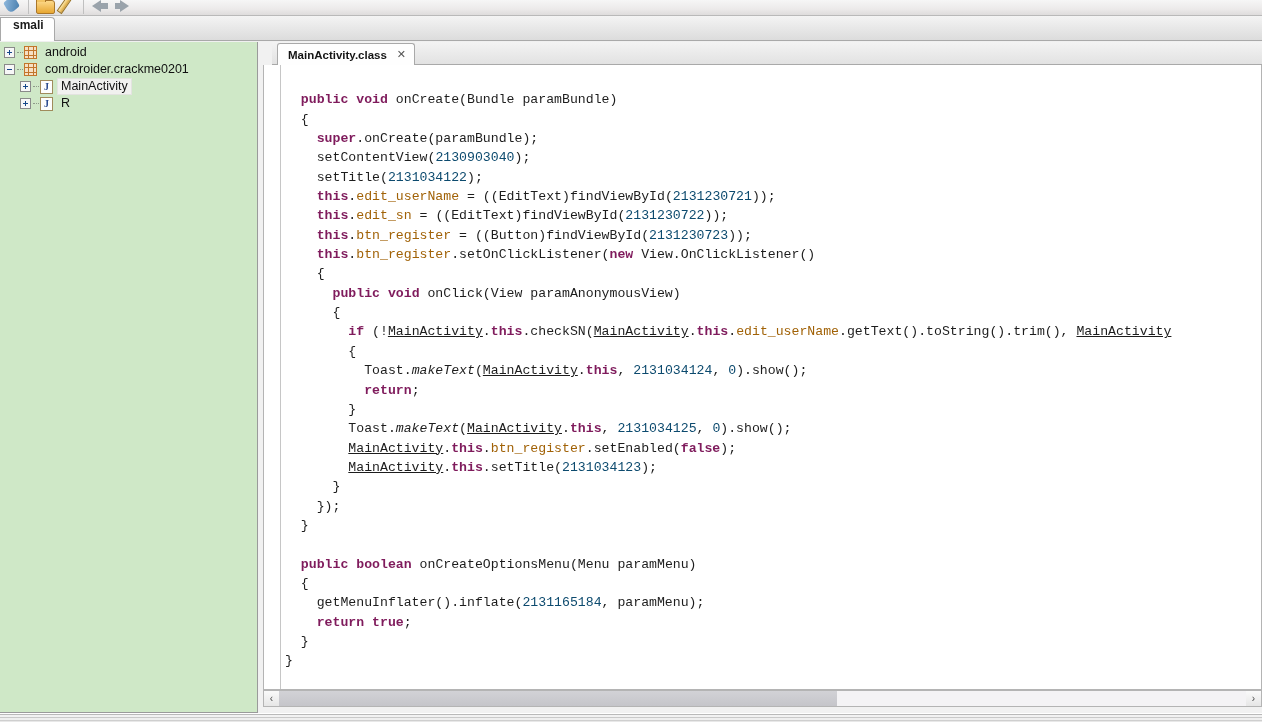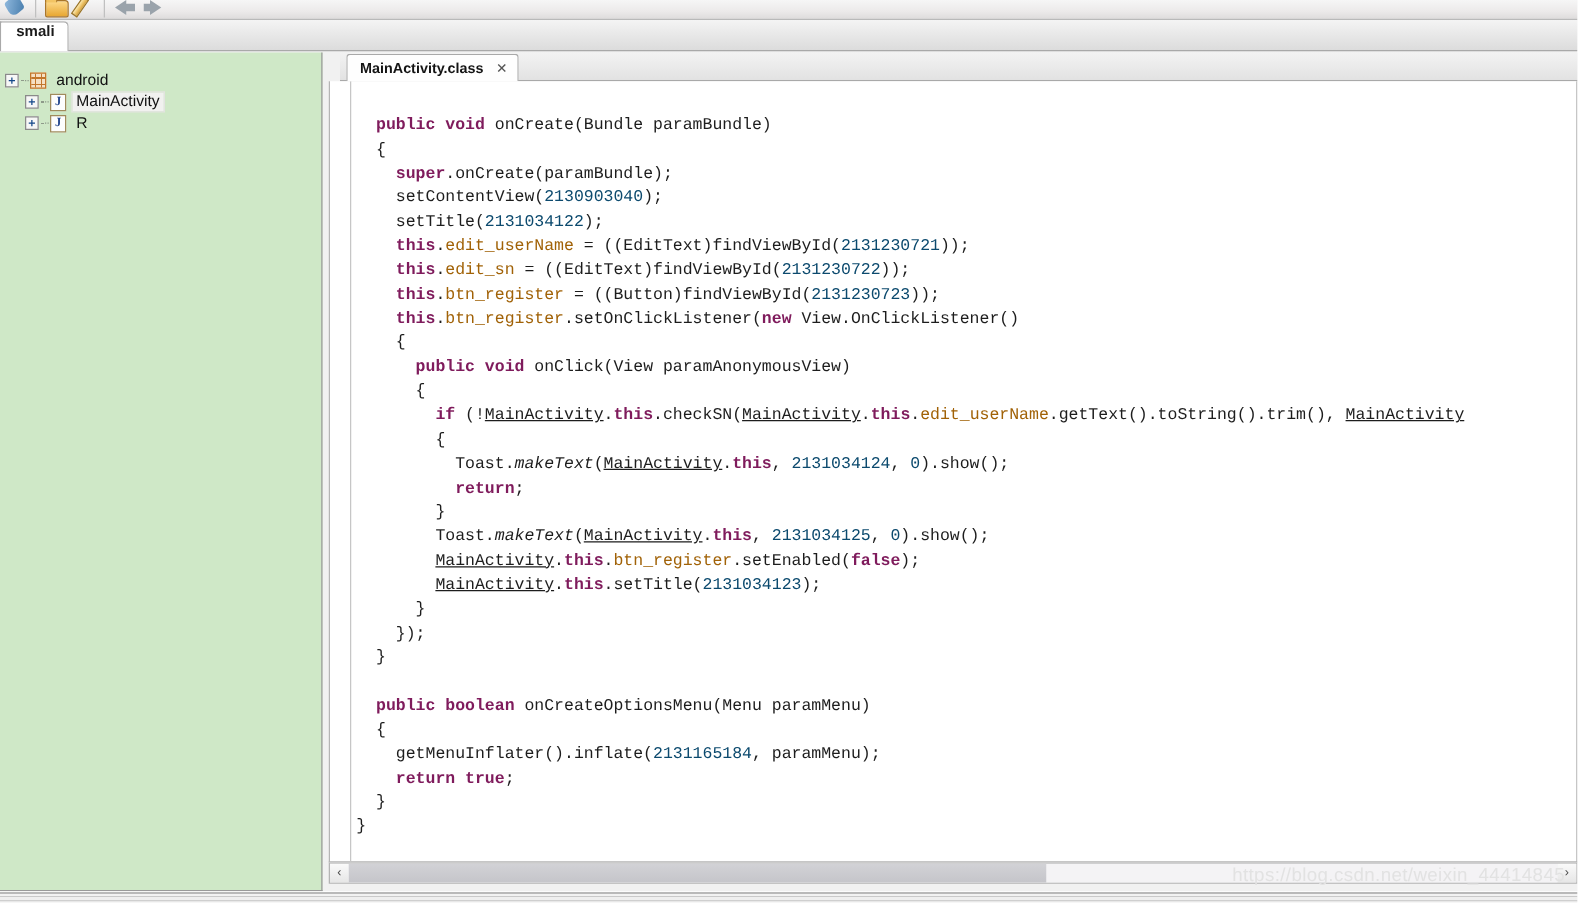--- a/index.html
+++ b/index.html
@@ -135,21 +135,21 @@
     position: absolute;
     left: 0; top: 42px;
     width: 258px; height: 671px;
     background: #cfe8c7;
     border-right: 1px solid #9a9a9a;
     border-bottom: 1px solid #9a9a9a;
     overflow: hidden;
     font-size: 12.5px;
     color: #111;
   }
-  .tree { position: relative; padding-top: 14px; }
+  .tree { position: relative; padding-top: 2px; }
   .tree-row {
     position: relative;
     height: 17px;
     display: flex;
     align-items: center;
     white-space: nowrap;
   }
   .tree-row.lvl0 { padding-left: 4px; }
   .tree-row.lvl1 { padding-left: 20px; }
 
@@ -382,20 +382,26 @@
   <div class="sidebar">
     <div class="tree">
 
       <div class="tree-row lvl0">
         <span class="toggle plus"></span>
         <span class="dots"></span>
         <span class="icon-pkg"></span>
         <span class="tree-label">android</span>
       </div>
 
+      <div class="tree-row lvl0">
+        <span class="toggle"></span>
+        <span class="dots"></span>
+        <span class="icon-pkg"></span>
+        <span class="tree-label">com.droider.crackme0201</span>
+      </div>
 
 
       <div class="tree-row lvl1 selected">
         <span class="toggle plus"></span>
         <span class="dots"></span>
         <span class="icon-class"></span>
         <span class="tree-label">MainActivity</span>
       </div>
 
       <div class="tree-row lvl1">
@@ -425,17 +431,16 @@
     <div class="hscroll">
       <div class="hs-left">‹</div>
       <div class="hs-track">
         <div class="hs-thumb"></div>
       </div>
       <div class="hs-right">›</div>
     </div>
 
   </div>
 
-  <div class="watermark">https://blog.csdn.net/weixin_44414845</div>
 
   <div class="bottom-chrome"></div>
 
 </div>
 
 </body></html>

